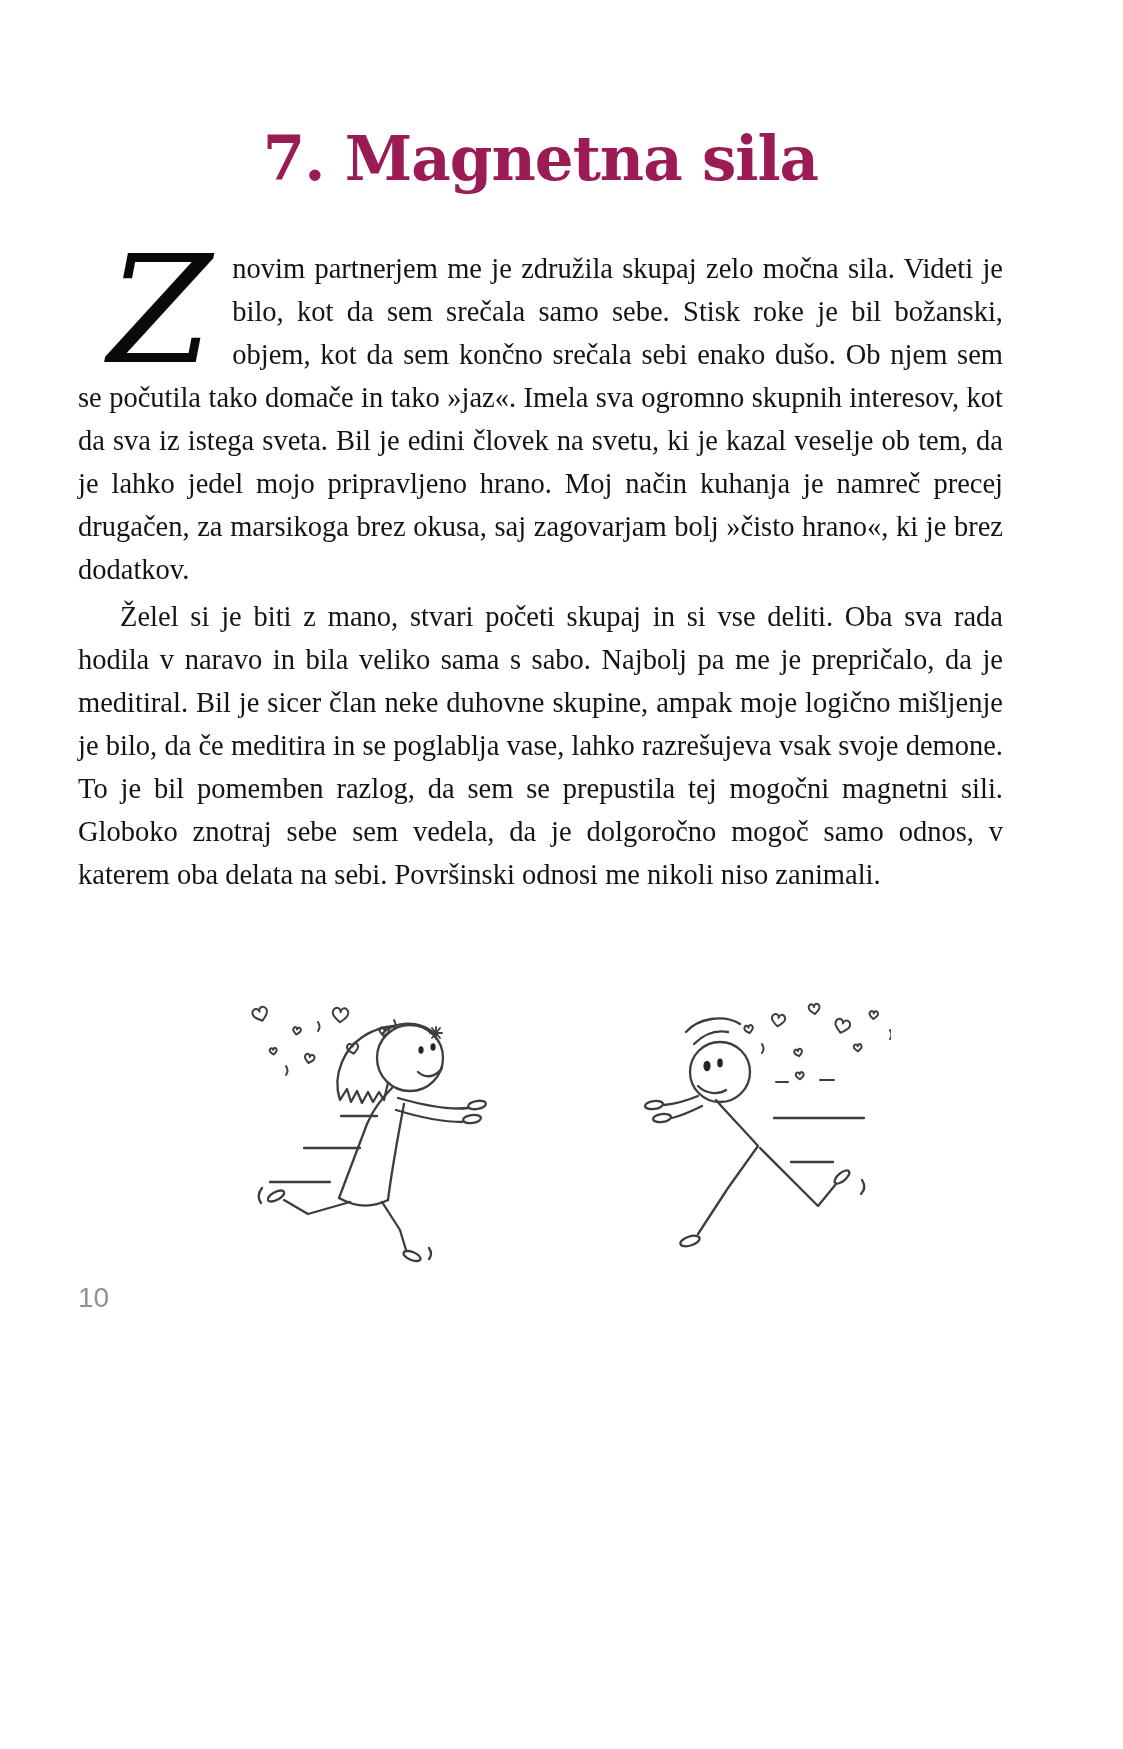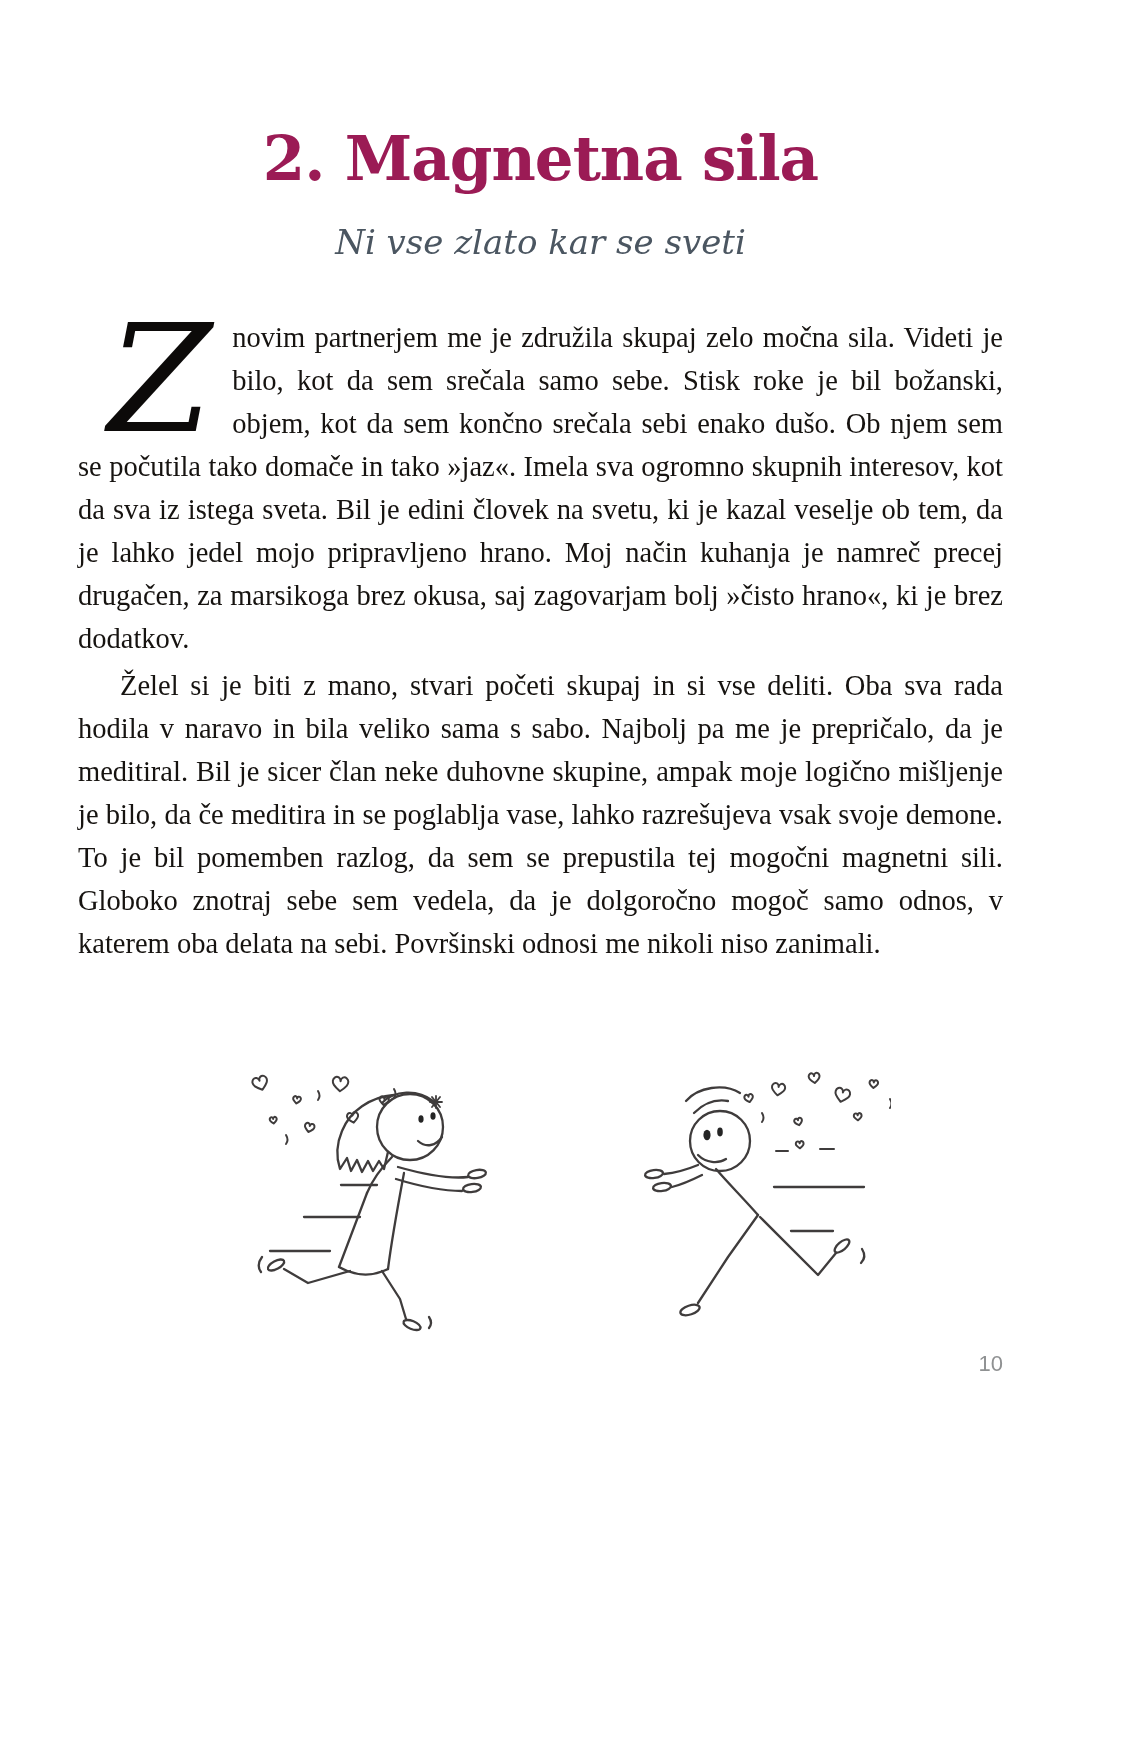--- a/index.html
+++ b/index.html
@@ -57,36 +57,35 @@
     padding: 8px 20px 0 30px;
     color: #0c0a09;
   }
   .illustration-wrap {
     margin: 104px 0 0 168px;
     width: 645px;
     height: 268px;
   }
   .page-number {
     margin-top: 14px;
-    text-align: right;
+    text-align: left;
     font-family: "Liberation Sans", sans-serif;
-    font-size: 22px;
+    font-size: 28px;
     color: #8f9192;
   }
   svg { display: block; }
 </style>
 </head>
 <body>
 
 <div class="page">
   <div class="content">
 
-    <h1 class="chapter-title">2. Magnetna sila</h1>
-
-    <div class="chapter-subtitle">Ni vse zlato kar se sveti</div>
+    <h1 class="chapter-title">7. Magnetna sila</h1>
+
 
     <div class="body-text">
       <p class="p1"><span class="dropcap">Z</span><span>novim partnerjem me je združila skupaj zelo močna sila. Videti je bilo, kot da sem srečala samo sebe. Stisk roke je bil božanski, objem, kot da sem končno srečala sebi enako dušo. Ob njem sem se počutila tako domače in tako »jaz«. Imela sva ogromno skupnih interesov, kot da sva iz istega sveta. Bil je edini človek na svetu, ki je kazal veselje ob tem, da je lahko jedel mojo pripravljeno hrano. Moj način kuhanja je namreč precej drugačen, za marsikoga brez okusa, saj zagovarjam bolj »čisto hrano«, ki je brez dodatkov.</span></p>
 
       <p class="p2">Želel si je biti z mano, stvari početi skupaj in si vse deliti. Oba sva rada hodila v naravo in bila veliko sama s sabo. Najbolj pa me je prepričalo, da je meditiral. Bil je sicer član neke duhovne skupine, ampak moje logično mišljenje je bilo, da če meditira in se poglablja vase, lahko razrešujeva vsak svoje demone. To je bil pomemben razlog, da sem se prepustila tej mogočni magnetni sili. Globoko znotraj sebe sem vedela, da je dolgoročno mogoč samo odnos, v katerem oba delata na sebi. Površinski odnosi me nikoli niso zanimali.</p>
     </div>
 
     <div class="illustration-wrap">
       <svg width="645" height="268" viewBox="0 0 645 268" fill="none" stroke="#3f3c3c" stroke-width="2.3" stroke-linecap="round" stroke-linejoin="round">
         <defs>

